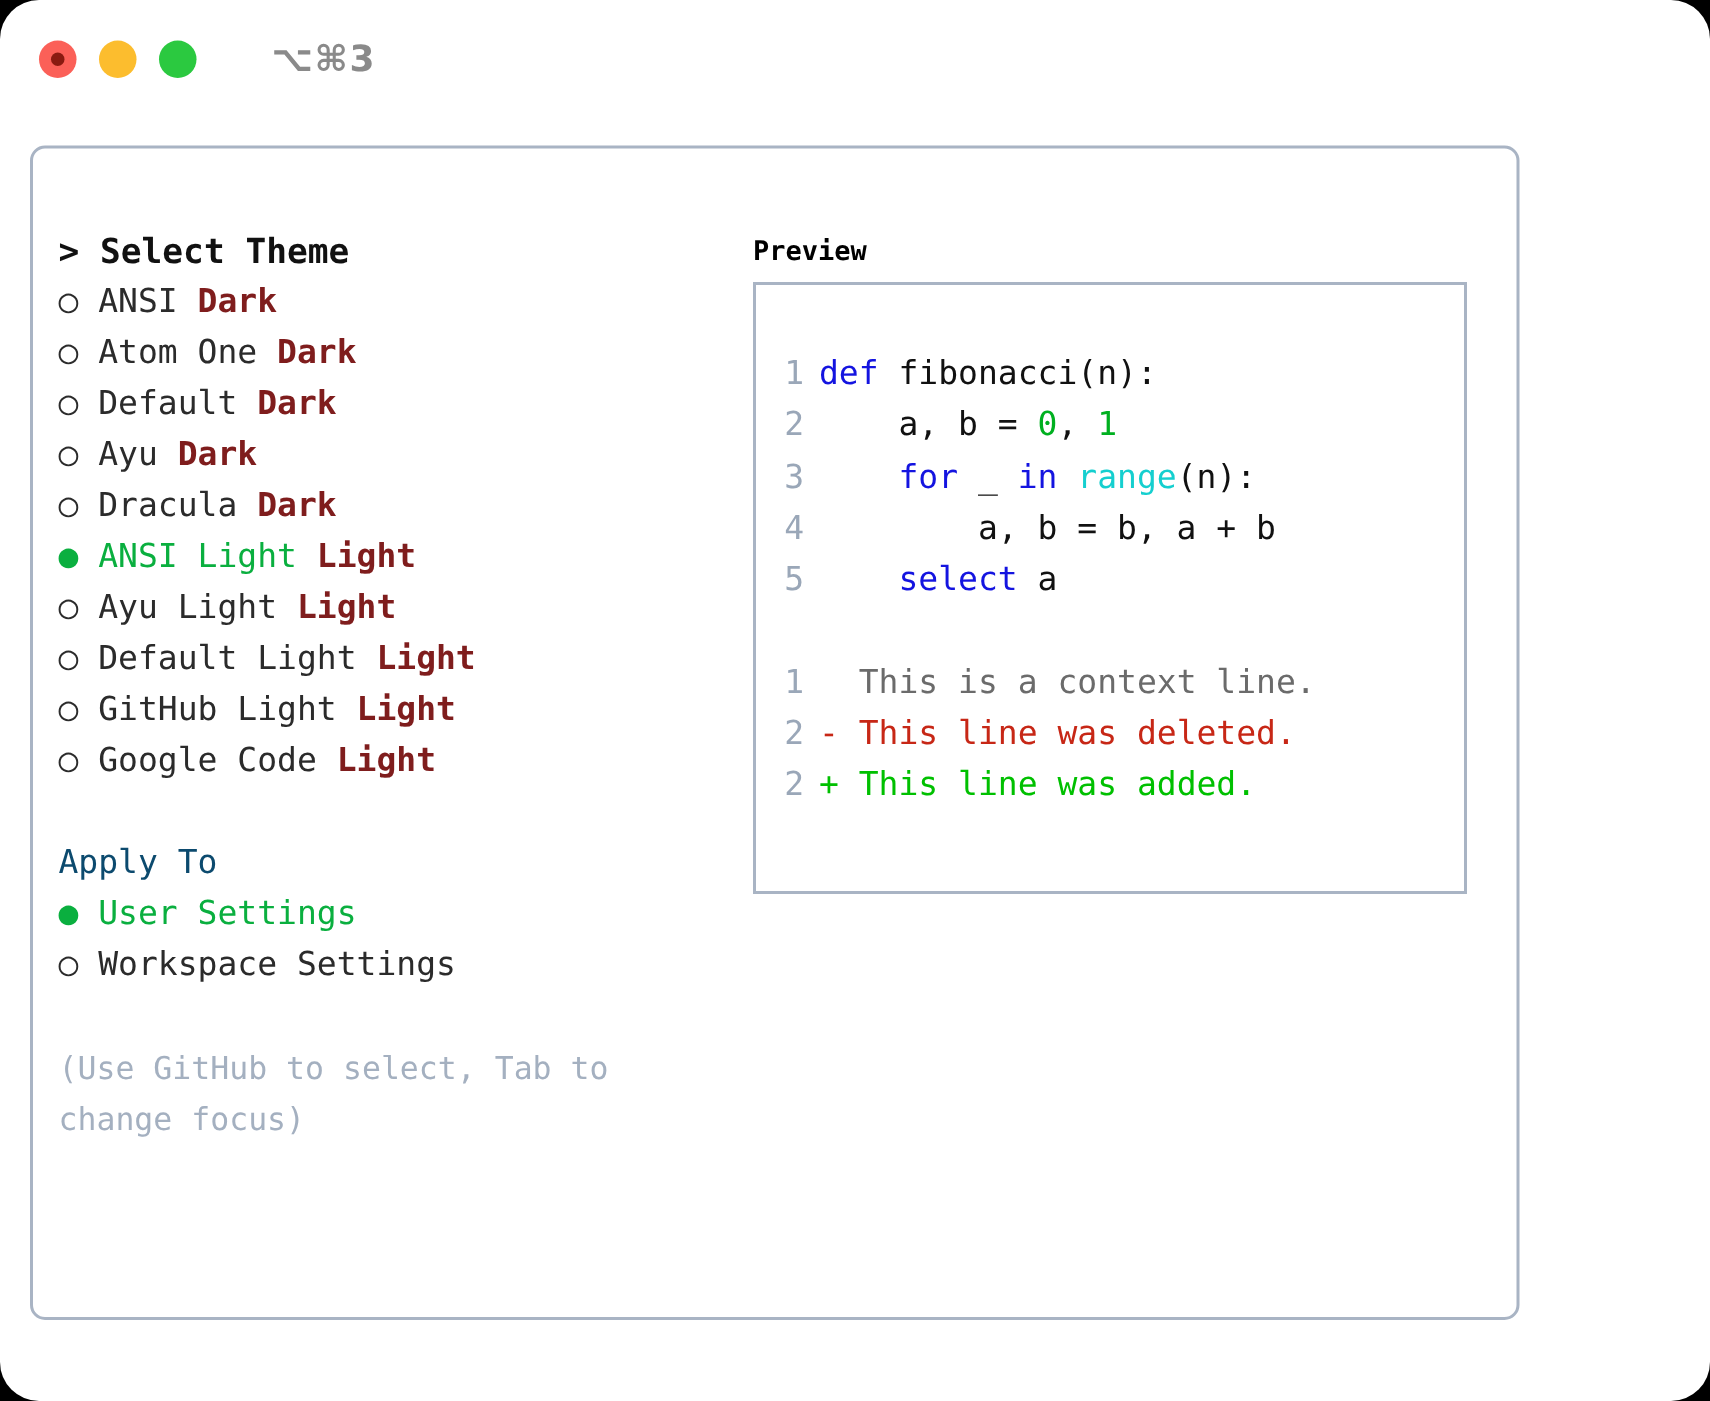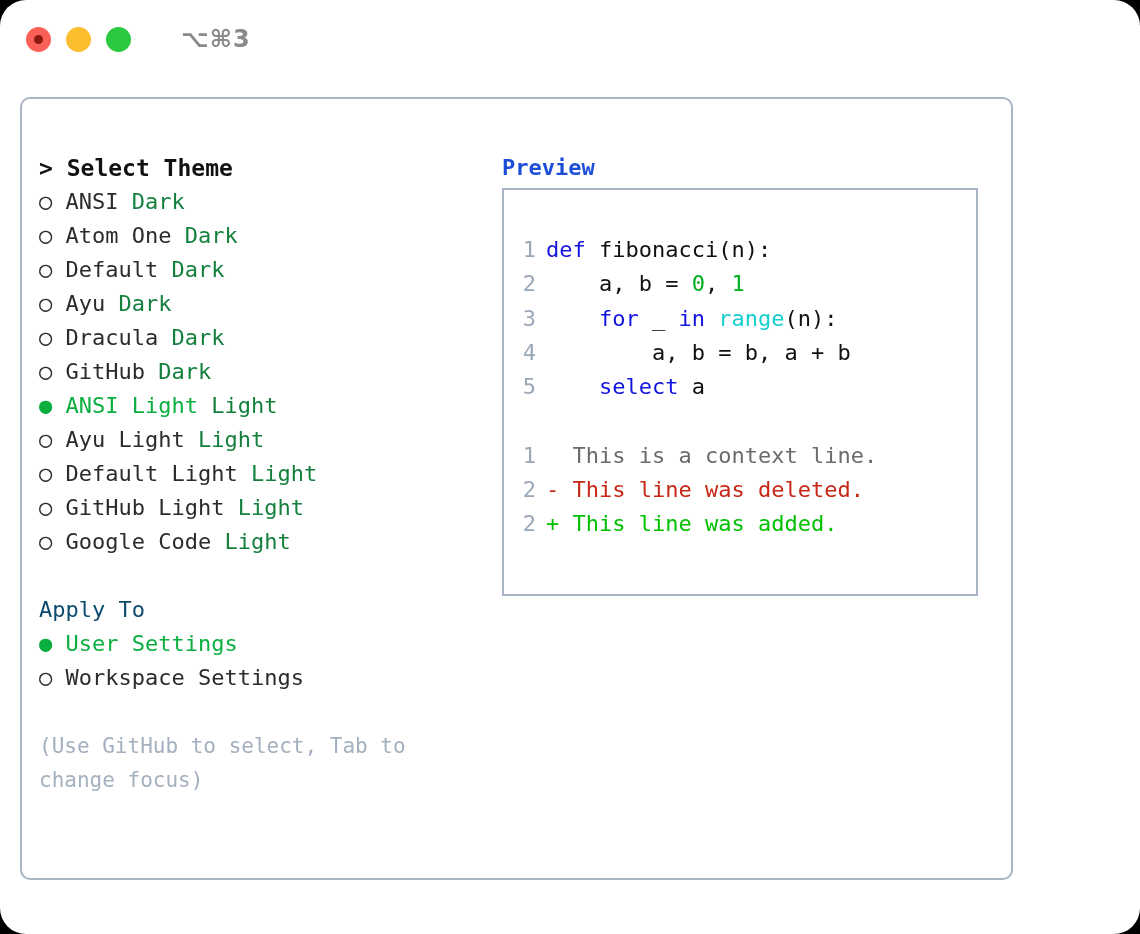--- a/index.html
+++ b/index.html
@@ -115,21 +115,22 @@
     letter-spacing: 0px;
   }
   .opt-row .marker {
     color: #2b2b2b;
   }
   .opt-row.selected .marker,
   .opt-row.selected .opt-label {
     color: #0aaf3f;
   }
   .opt-cat {
-    color: #15803d;
+    color: #7f1d1d;
+    font-weight: bold;
   }
 
   #apply-block {
     margin-top: 34px;
   }
   #apply-heading {
     font-size: 22px;
     line-height: 34px;
     color: #0c4a6e;
     white-space: pre;
@@ -144,23 +145,23 @@
   }
 
   
   #right-col {
     position: absolute;
     left: 480px;
     top: 52px;
     width: 500px;
   }
   #preview-label {
-    font-size: 22px;
-    font-weight: bold;
-    color: #1d4ed8;
+    font-size: 18px;
+    font-weight: bold;
+    color: #000000;
     line-height: 34px;
   }
   #preview-box {
     margin-top: 3px;
     width: 476px;
     height: 408px;
     border: 2px solid #a9b4c4;
     box-sizing: border-box;
     background: #ffffff;
     position: relative;
@@ -211,21 +212,20 @@
 
     <div id="left-col">
       <div id="theme-heading" class="mono">&gt; Select Theme</div>
 
       <div id="theme-list">
           <div class="opt-row mono"><span class="marker">○</span><span class="opt-label"> ANSI</span><span class="opt-cat"> Dark</span></div>
           <div class="opt-row mono"><span class="marker">○</span><span class="opt-label"> Atom One</span><span class="opt-cat"> Dark</span></div>
           <div class="opt-row mono"><span class="marker">○</span><span class="opt-label"> Default</span><span class="opt-cat"> Dark</span></div>
           <div class="opt-row mono"><span class="marker">○</span><span class="opt-label"> Ayu</span><span class="opt-cat"> Dark</span></div>
           <div class="opt-row mono"><span class="marker">○</span><span class="opt-label"> Dracula</span><span class="opt-cat"> Dark</span></div>
-          <div class="opt-row mono"><span class="marker">○</span><span class="opt-label"> GitHub</span><span class="opt-cat"> Dark</span></div>
           <div class="opt-row mono selected"><span class="marker">●</span><span class="opt-label"> ANSI Light</span><span class="opt-cat"> Light</span></div>
           <div class="opt-row mono"><span class="marker">○</span><span class="opt-label"> Ayu Light</span><span class="opt-cat"> Light</span></div>
           <div class="opt-row mono"><span class="marker">○</span><span class="opt-label"> Default Light</span><span class="opt-cat"> Light</span></div>
           <div class="opt-row mono"><span class="marker">○</span><span class="opt-label"> GitHub Light</span><span class="opt-cat"> Light</span></div>
           <div class="opt-row mono"><span class="marker">○</span><span class="opt-label"> Google Code</span><span class="opt-cat"> Light</span></div>
         </div>
 
       <div id="apply-block">
         <div id="apply-heading" class="mono">Apply To</div>
         <div id="apply-list">

